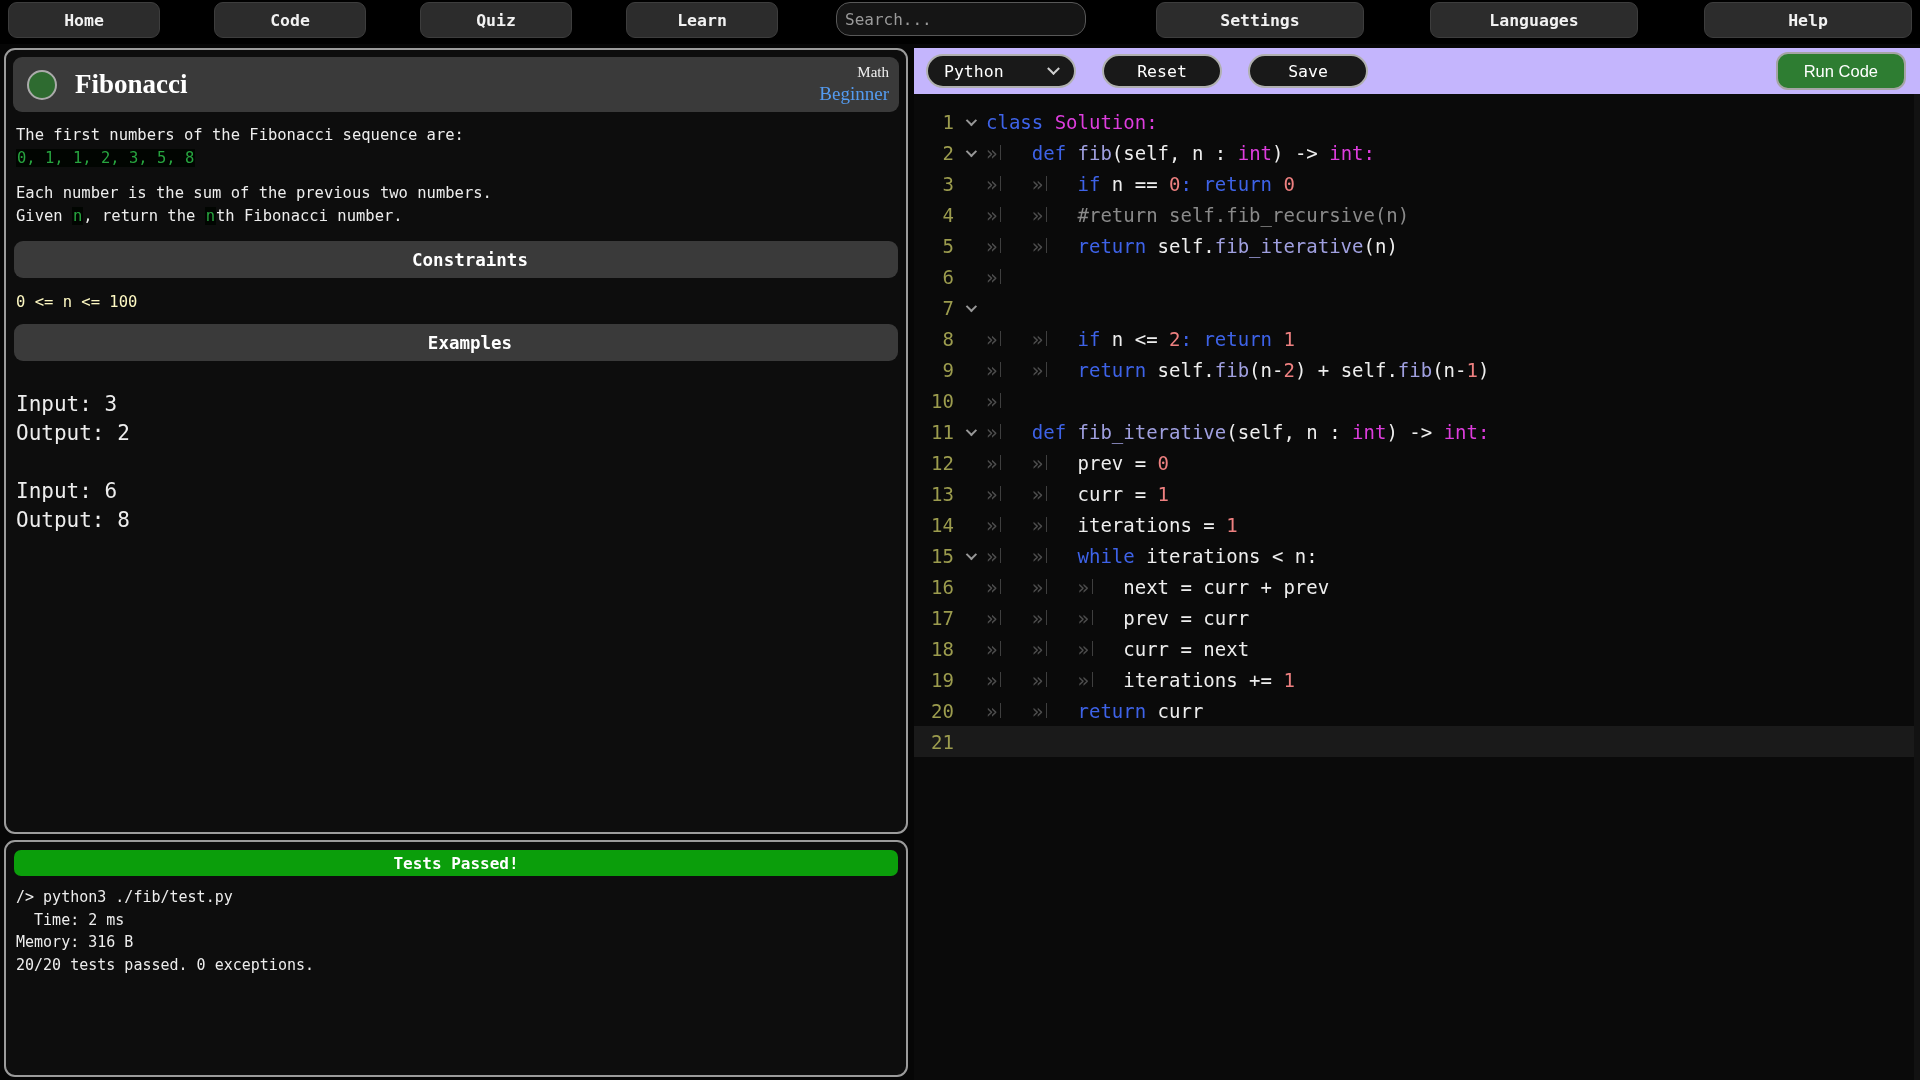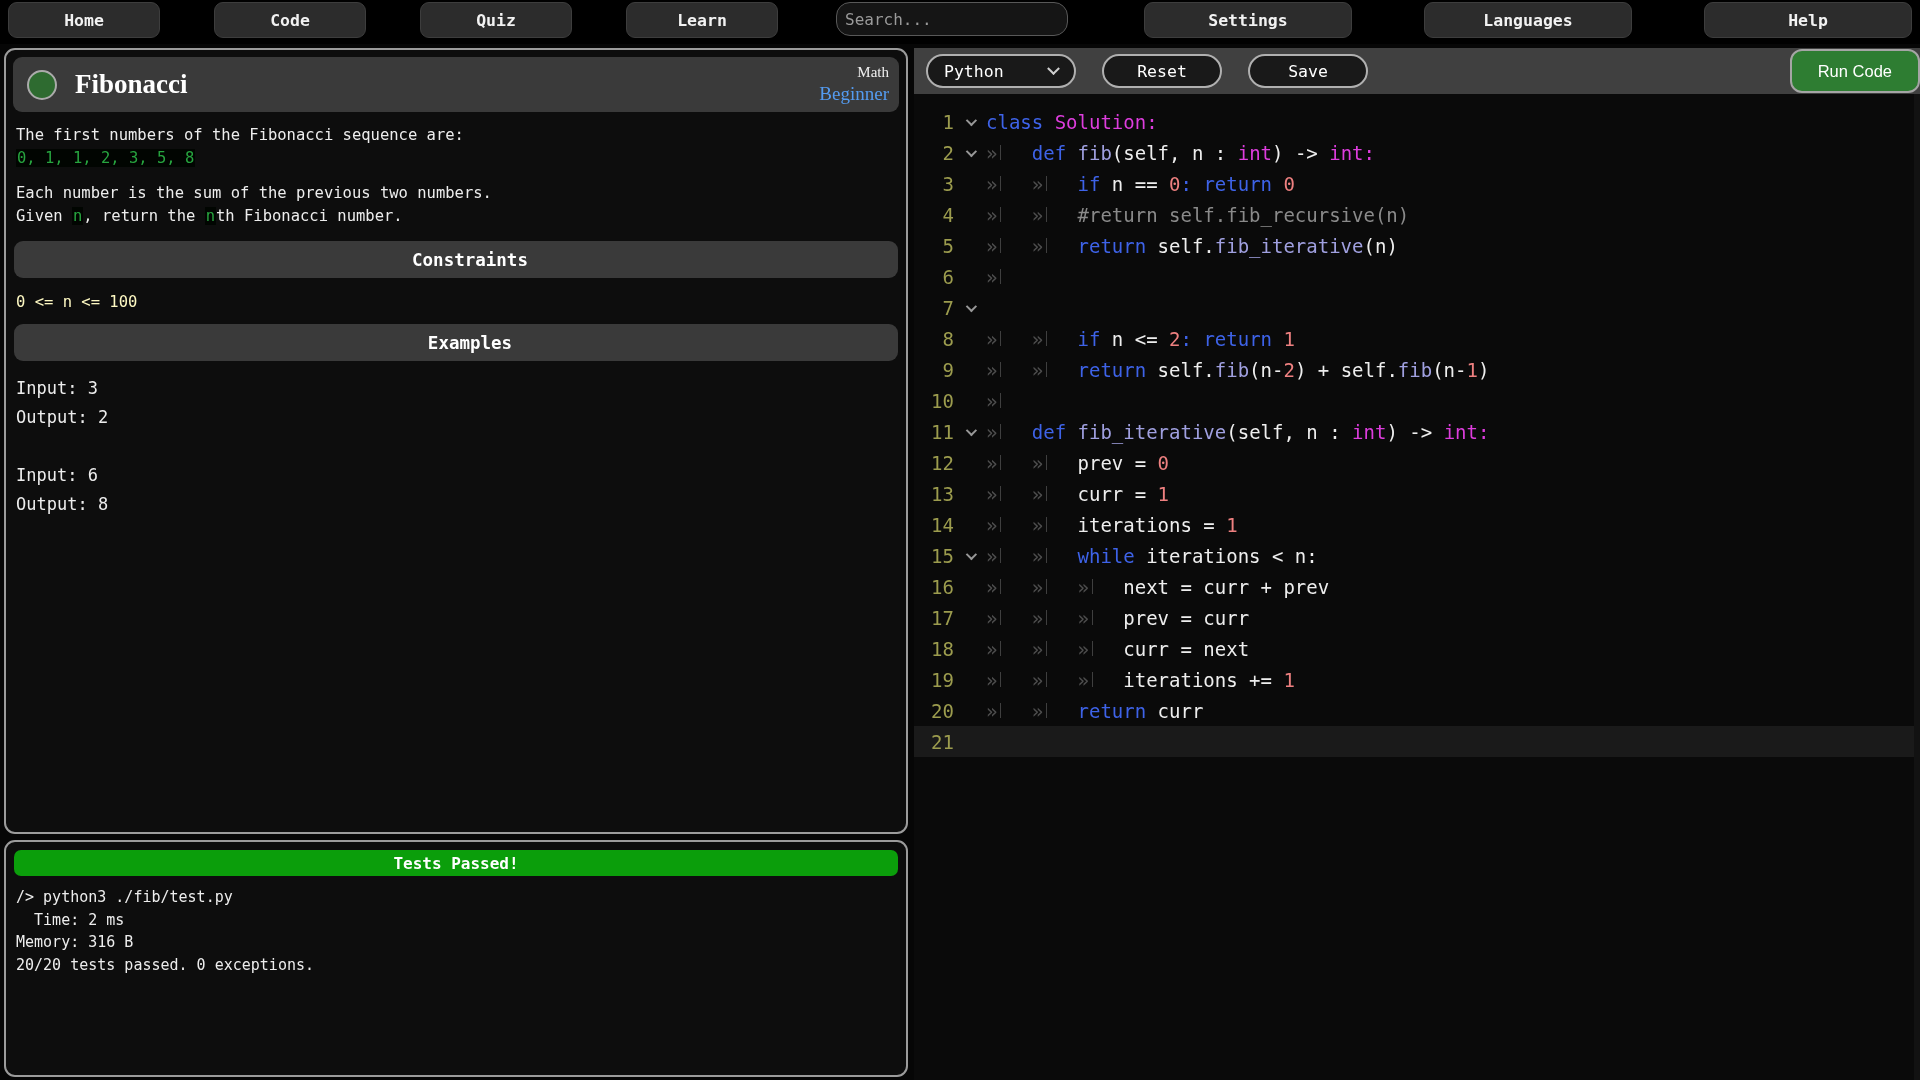--- a/index.html
+++ b/index.html
@@ -7,21 +7,21 @@
               font-family:"DejaVu Sans Mono","Liberation Mono",monospace; }
 
   
   .nav { position:absolute; left:0; top:0; width:1920px; height:44px; background:#000;
          display:flex; align-items:flex-start; padding:0 8px;gap:48px; }
   .navtab { height:36px; margin-top:2px; background:#2c2c2c; border:1px solid #3d3d3d;
             border-radius:9px; color:#f2f2f2; font-size:16.5px; font-weight:bold;
             display:flex; align-items:center; justify-content:center; cursor:pointer;
             box-shadow:0 2px 0 rgba(0,0,0,.5); }
   .navtab.left { width:152px; margin-right:6px; }
-  .navtab.right { width:208px; margin-left:24px; }
+  .navtab.right { width:208px; margin-left:18px; }
   .searchwrap { flex:1; margin:2px 4px 0; }
   .searchwrap input { width:100%; height:34px; background:#151515; border:1px solid #585858;
             border-radius:14px; color:#ddd; font-size:16px; padding:0 8px;
             font-family:inherit; outline:none; }
   .searchwrap input::placeholder { color:#9a9a9a; }
 
   
   .panel { position:absolute; left:4px; width:904px; background:#0d0d0d;
            border:2px solid #9b9b9b; border-radius:11px; overflow:hidden; }
   #problem-panel { top:48px; height:786px; }
@@ -37,41 +37,41 @@
   .pdiff { font-size:19px; color:#549bf0; line-height:24px; cursor:pointer; }
 
   .ptext { margin:12px 10px 0; font-size:15.5px; line-height:23px; color:#ededed;
            white-space:pre-wrap; }
   .inline-code { color:#27a53f; background:#010501; padding:0 1px; }
 
   .secbar { margin:13px 8px 0; height:37px; background:#3a3a3a; border-radius:9px;
             display:flex; align-items:center; justify-content:center;
             font-size:17.5px; font-weight:bold; color:#fff;padding-left:28px; }
   .ctext { margin:15px 10px 0; font-size:15.5px; color:#fef9c3; }
-  .extext { margin:13px 10px 0; font-size:17px; line-height:29px; color:#ededed;
+  .extext { margin:29px 10px 0; font-size:21px; line-height:29px; color:#ededed;
             white-space:pre-line; }
 
   
   .tbanner { margin:8px; height:26px; background:#0b9e0b; border-radius:7px;
              display:flex; align-items:center; justify-content:center;
              font-size:16px; font-weight:bold; color:#fff; }
   .tlines { margin:10px 10px 0; }
   .tline { font-size:15px; line-height:22.5px; color:#ededed; white-space:pre; }
 
   
   .toolbar { position:absolute; left:914px; top:48px; width:1006px; height:46px;
-             background:#404040; display:flex; align-items:center; padding-left:12px; }
+             background:#c4b5fd; display:flex; align-items:center; padding-left:12px; }
   .pill { height:34px; background:#191919; border:2px solid #b0b0b0; border-radius:17px;
           color:#fff; font-size:16.5px; display:flex; align-items:center;
           justify-content:center; cursor:pointer; font-family:inherit; }
   .lang-select { width:150px; margin-right:26px; justify-content:space-between; padding:0 16px; }
   .btn-reset, .btn-save { width:120px; margin-right:26px; }
   .chev-down { width:9px; height:9px; border-right:2px solid #cfcfcf;
           border-bottom:2px solid #cfcfcf; transform:rotate(45deg) translate(-2px,-2px); }
-  .btn-run { margin-left:auto; height:44px; padding:0 26px;
+  .btn-run { margin-left:auto; margin-right:14px; height:38px; padding:0 26px;
           background:#2e7d32; border:2px solid #a5a5a5; border-radius:12px;
           color:#fff; font-size:16.5px; display:flex; align-items:center; cursor:pointer; }
 
   
   .editor { position:absolute; left:914px; top:94px; width:1006px; height:986px;
             background:#0a0a0a; padding-top:12px; font-size:19px; }
   .crow { display:flex; align-items:center; height:31px; white-space:pre; }
   .crow.current { background:#1a1a1a; }
   .ln { width:40px; flex:none; text-align:right; color:#9c9c4e; }
   .foldcol { width:32px; flex:none; display:flex; align-items:center; justify-content:center; }

